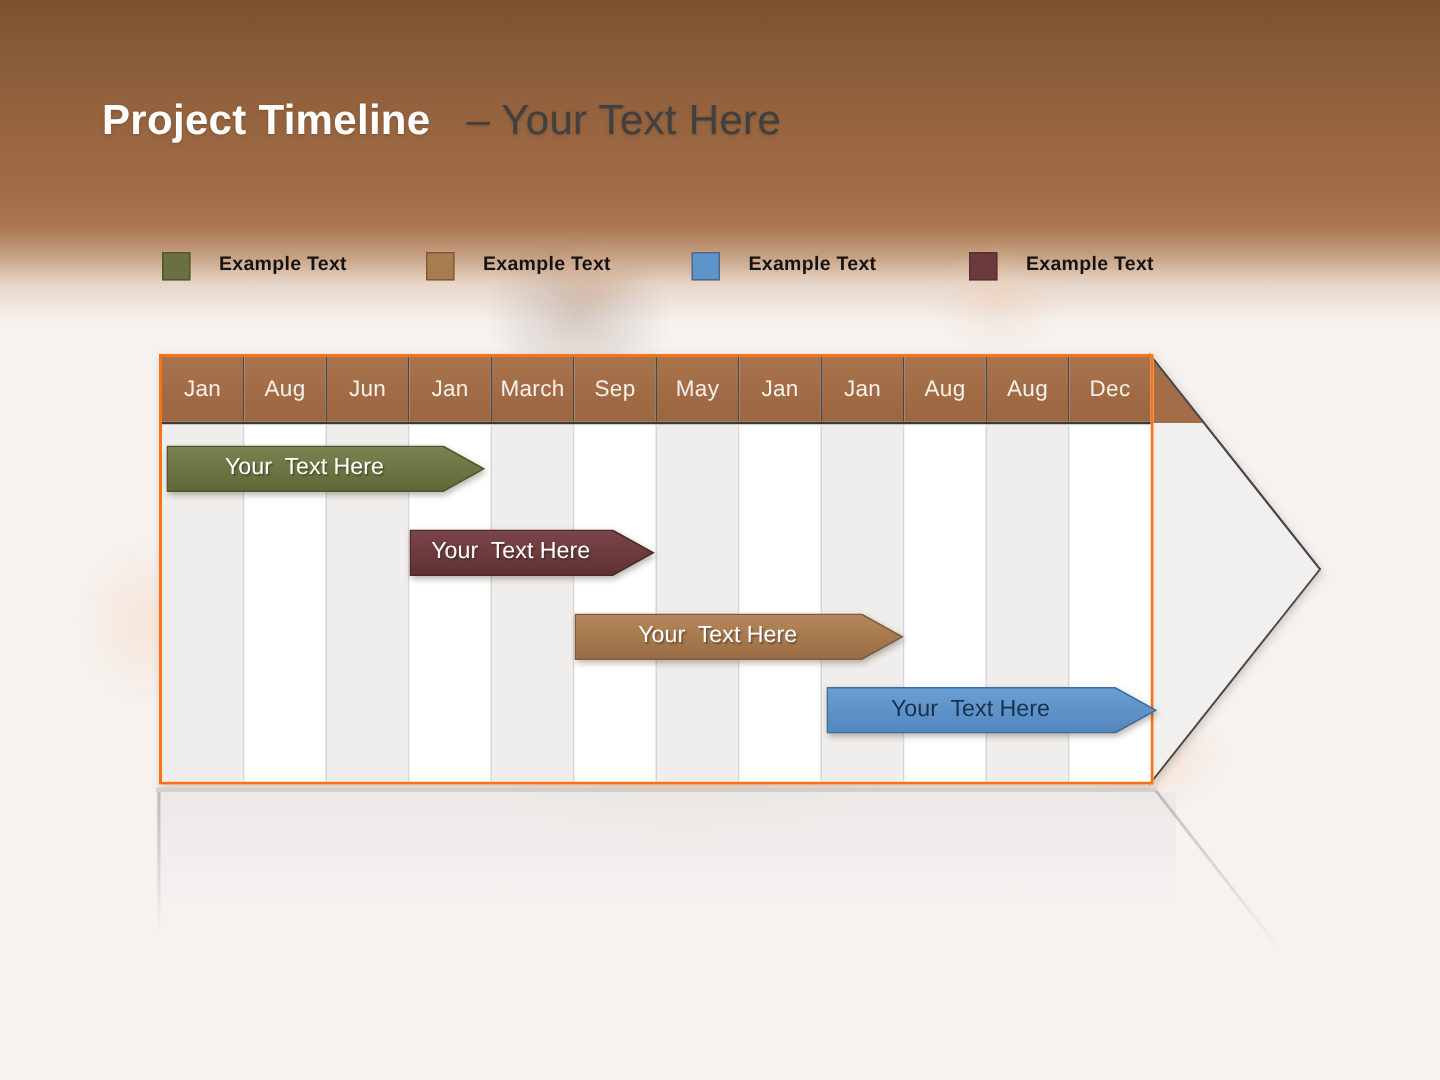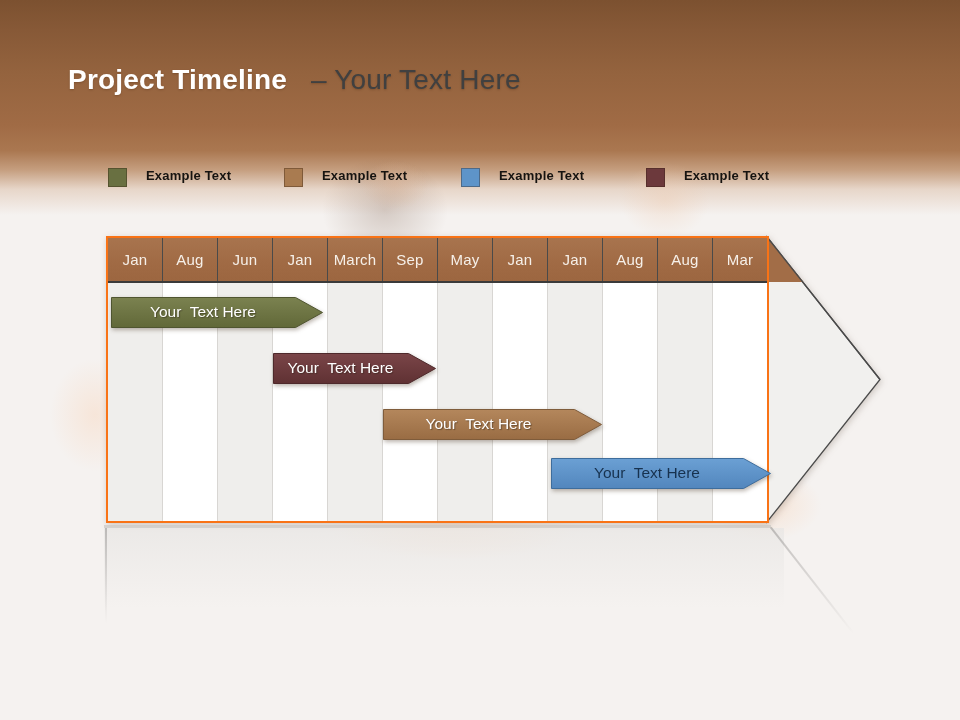--- a/index.html
+++ b/index.html
@@ -155,21 +155,21 @@
         <div class="month-cell">Aug</div>
         <div class="month-cell">Jun</div>
         <div class="month-cell">Jan</div>
         <div class="month-cell">March</div>
         <div class="month-cell">Sep</div>
         <div class="month-cell">May</div>
         <div class="month-cell">Jan</div>
         <div class="month-cell">Jan</div>
         <div class="month-cell">Aug</div>
         <div class="month-cell">Aug</div>
-        <div class="month-cell">Mar</div>
+        <div class="month-cell">Dec</div>
       </div>
       <div class="body-row">
         <div class="body-col shade"></div>
         <div class="body-col"></div>
         <div class="body-col shade"></div>
         <div class="body-col"></div>
         <div class="body-col shade"></div>
         <div class="body-col"></div>
         <div class="body-col shade"></div>
         <div class="body-col"></div>

